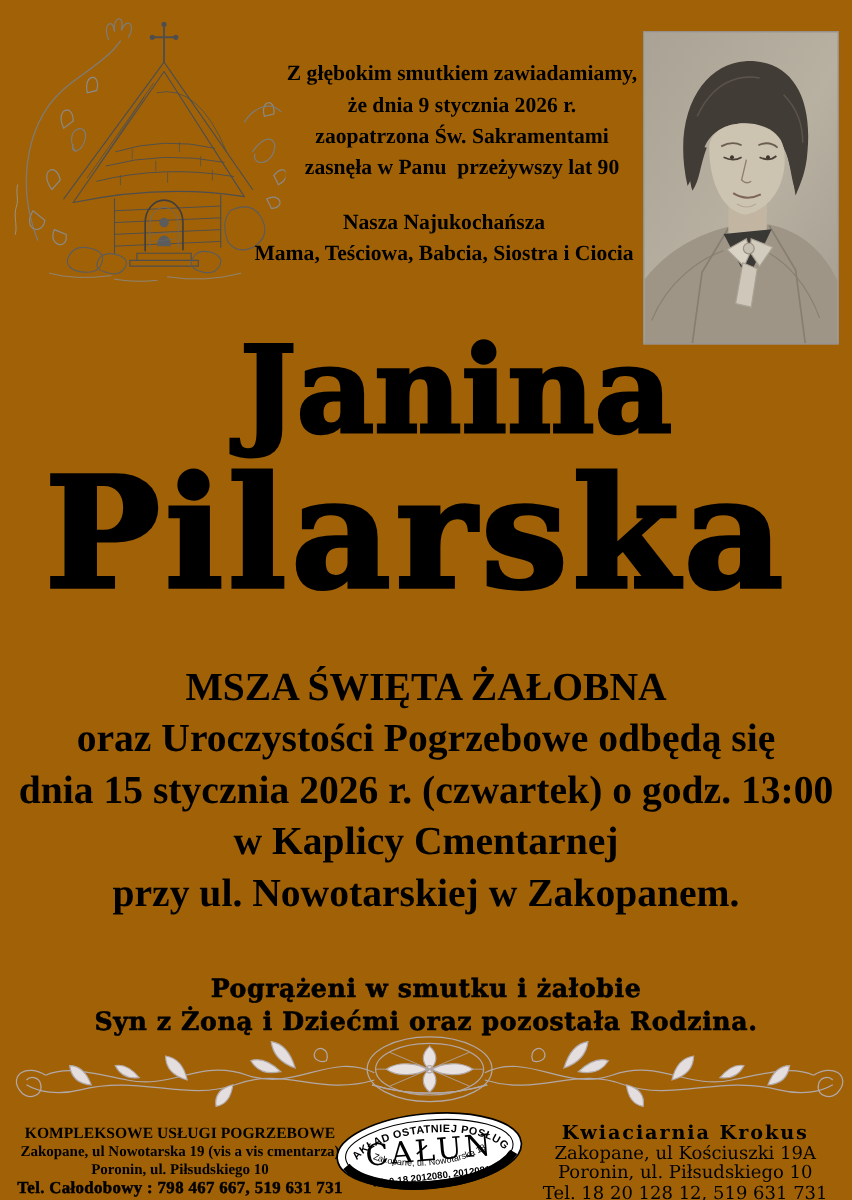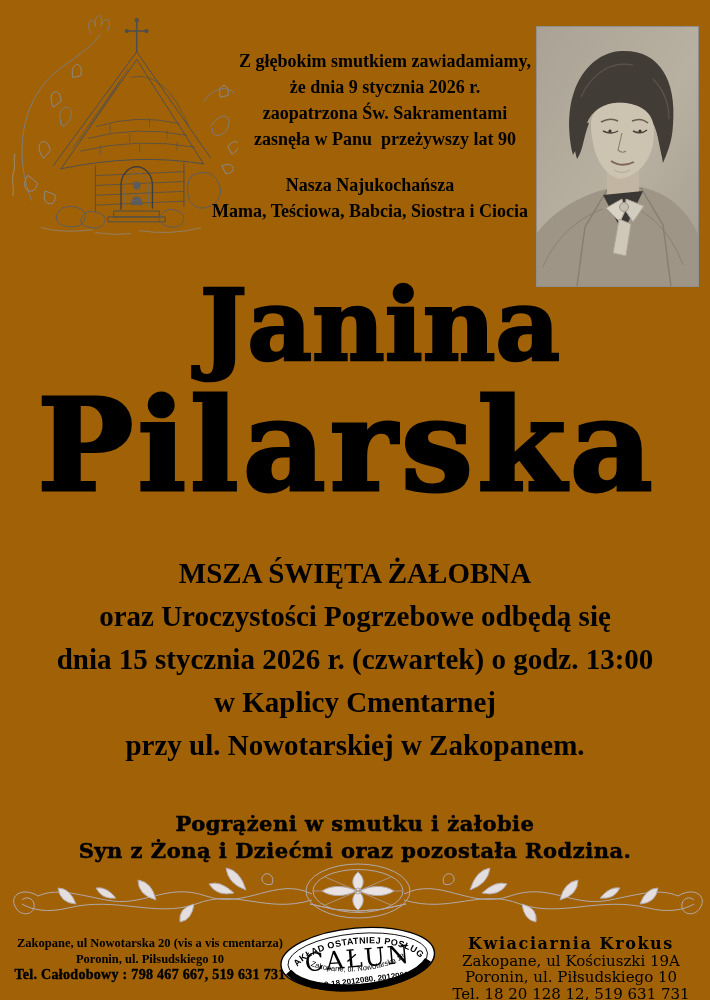--- a/index.html
+++ b/index.html
@@ -20,21 +20,21 @@
 
   .epitaph{left:60px;top:254px;width:650px;font-size:22px;font-weight:bold;}
 
   .first-name{left:50px;top:268px;width:660px;font-family:"DejaVu Serif",serif;
               font-weight:bold;font-size:100px;line-height:1.15;
               -webkit-text-stroke:2.5px #000;letter-spacing:0px;}
   .last-name{left:0;top:372px;width:694px;font-family:"DejaVu Serif",serif;
              font-weight:bold;font-size:128px;line-height:1.15;
              -webkit-text-stroke:3px #000;letter-spacing:4px;}
 
-  .ceremony{left:0;top:552px;width:710px;font-size:29px;font-weight:bold;line-height:43px;}
+  .ceremony{left:0;top:552px;width:710px;font-size:33px;font-weight:bold;line-height:43px;}
 
   .mourners{left:0;top:810px;width:710px;font-family:"DejaVu Serif",serif;font-size:21px;
             font-weight:bold;line-height:27px;letter-spacing:0.5px;
             -webkit-text-stroke:0.5px #000;}
 
   .lace{left:0;top:860px;width:710px;height:70px;}
 
   .funeral-home{left:8px;top:936px;width:284px;font-size:12.5px;font-weight:bold;
                 line-height:15.5px;white-space:nowrap;}
   .funeral-home .fh1{font-size:13px;}
@@ -185,21 +185,22 @@
       <path d="M358,11 V51 M313,31 H403 M325,17 L391,45 M325,45 L391,17" stroke-width="0.7"></path>
       <path d="M358,12 C351,18 351,26 358,31 C365,26 365,18 358,12 Z" fill="#e8e2e2"></path>
       <path d="M358,50 C351,44 351,36 358,31 C365,36 365,44 358,50 Z" fill="#e8e2e2"></path>
       <path d="M322,31 C332,24 348,26 356,31 C348,36 332,38 322,31 Z" fill="#e8e2e2"></path>
       <path d="M394,31 C384,24 368,26 360,31 C368,36 384,38 394,31 Z" fill="#e8e2e2"></path>
       <circle cx="358" cy="31" r="3"></circle>
     </g>
   </svg>
 
   <div class="abs funeral-home center">
-    <div>Zakopane, ul Nowotarska 20  (vis a vis cmentarza)</div>
+    <div class="fh1">KOMPLEKSOWE USŁUGI POGRZEBOWE</div>
+    <div>Zakopane, ul Nowotarska 19  (vis a vis cmentarza)</div>
     <div>Poronin, ul. Piłsudskiego 10</div>
     <div class="fh4">Tel. Całodobowy : 798 467 667, 519 631 731</div>
   </div>
 
   <div class="abs logo">
     <svg width="162" height="76" viewBox="0 0 162 76">
       <ellipse cx="81" cy="35" rx="77" ry="31" fill="#ffffff" stroke="#000" stroke-width="1.4"></ellipse>
       <ellipse cx="81" cy="35" rx="70" ry="25.5" fill="none" stroke="#000" stroke-width="0.9"></ellipse>
       <path d="M11,42 A73,30 0 0 0 151,42" fill="none" stroke="#000" stroke-width="7"></path>
       <defs>

